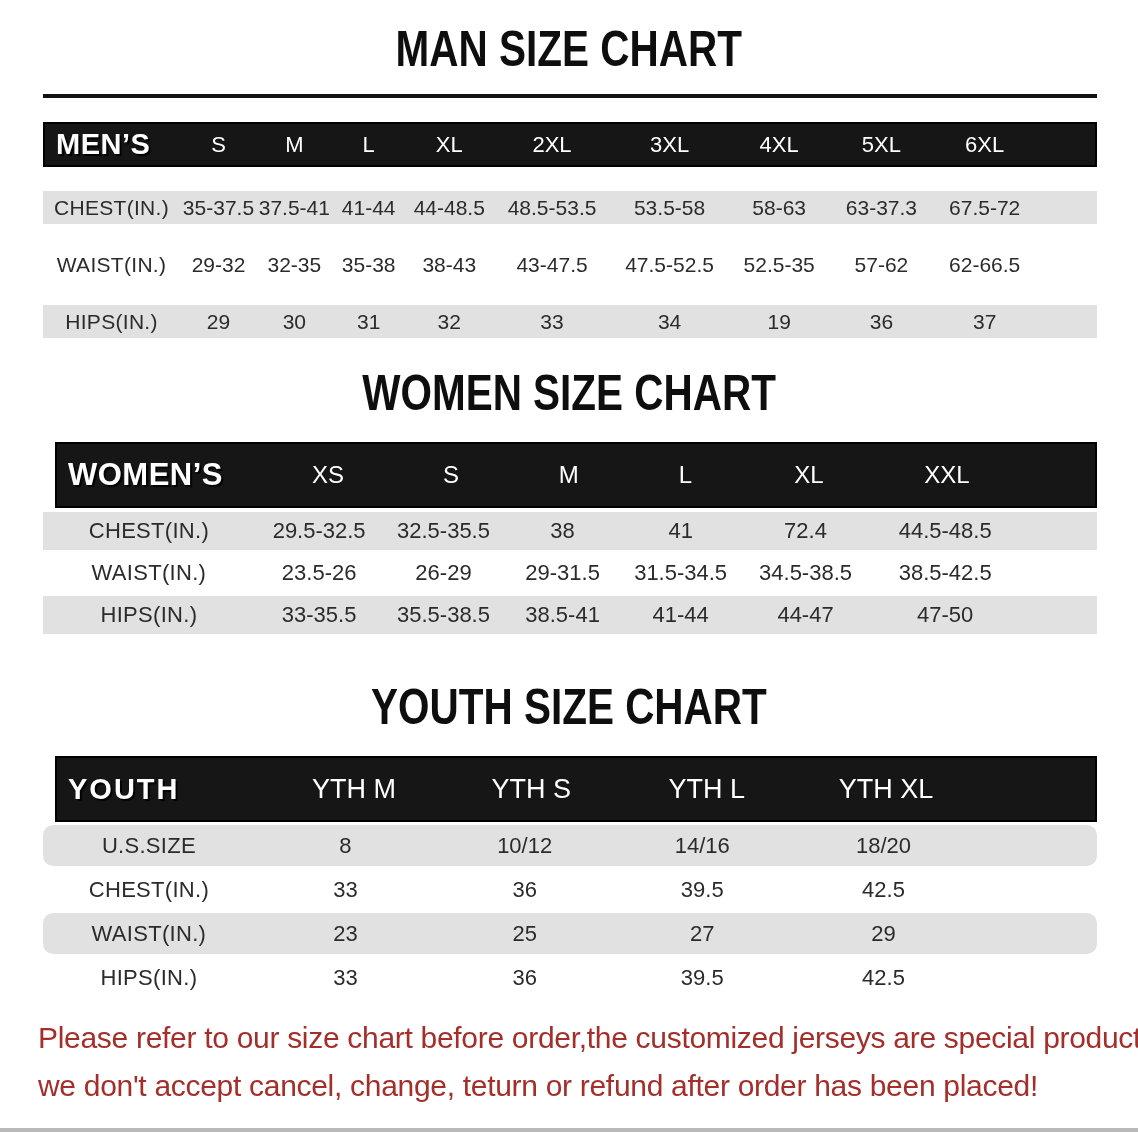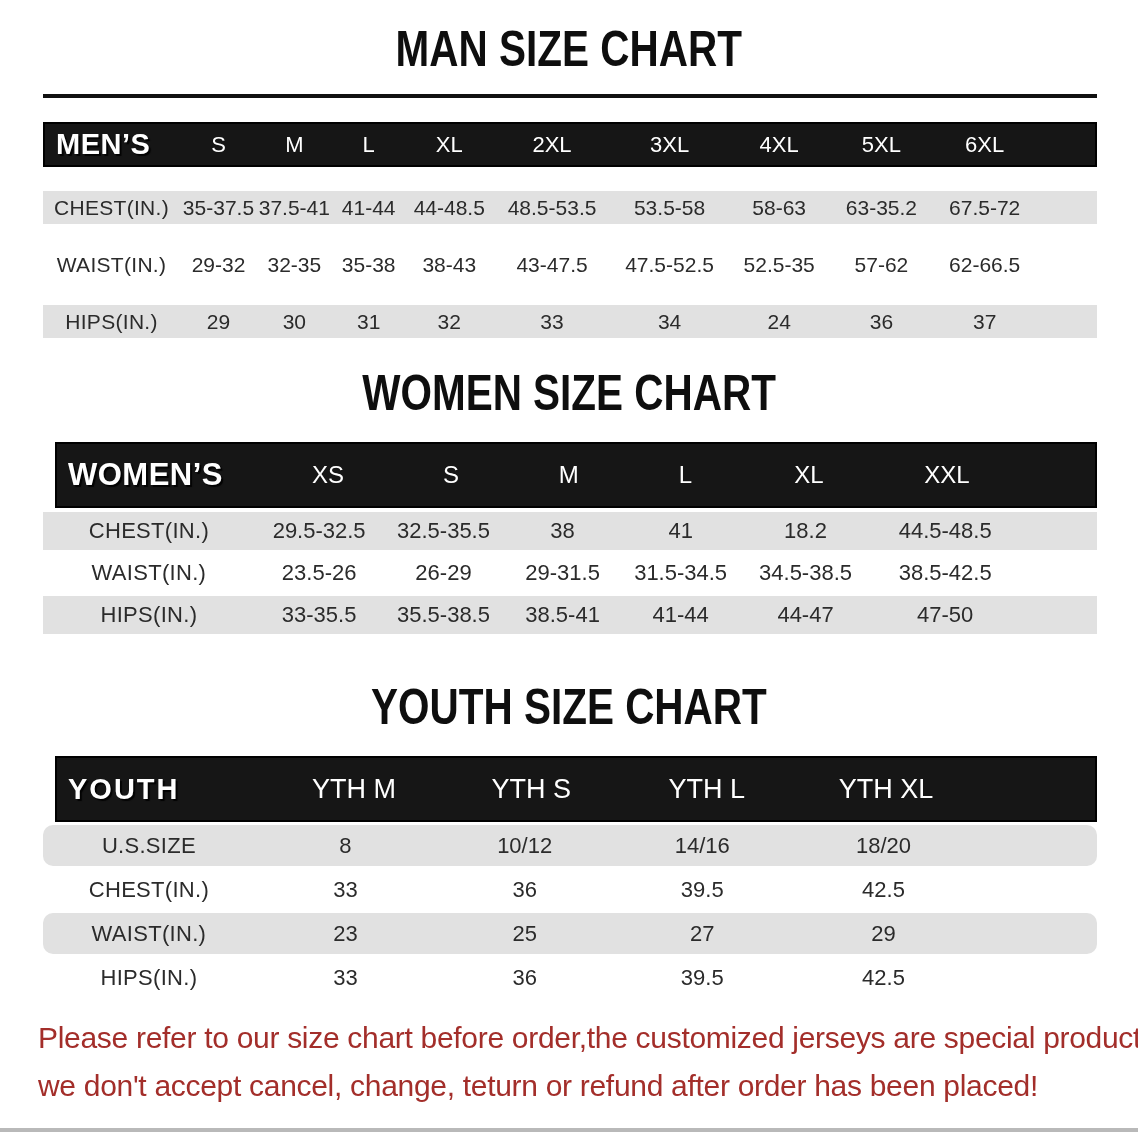--- a/index.html
+++ b/index.html
@@ -160,21 +160,21 @@
         <div class="tbody">
             <div class="trow stripe">
               <div class="rlabel">CHEST(IN.)</div>
               <div class="cell">35-37.5</div>
               <div class="cell">37.5-41</div>
               <div class="cell">41-44</div>
               <div class="cell">44-48.5</div>
               <div class="cell">48.5-53.5</div>
               <div class="cell">53.5-58</div>
               <div class="cell">58-63</div>
-              <div class="cell">63-35.2</div>
+              <div class="cell">63-37.3</div>
               <div class="cell">67.5-72</div>
               <div class="cell spacer"></div>
             </div>
             <div class="trow plain">
               <div class="rlabel">WAIST(IN.)</div>
               <div class="cell">29-32</div>
               <div class="cell">32-35</div>
               <div class="cell">35-38</div>
               <div class="cell">38-43</div>
               <div class="cell">43-47.5</div>
@@ -185,21 +185,21 @@
               <div class="cell spacer"></div>
             </div>
             <div class="trow stripe">
               <div class="rlabel">HIPS(IN.)</div>
               <div class="cell">29</div>
               <div class="cell">30</div>
               <div class="cell">31</div>
               <div class="cell">32</div>
               <div class="cell">33</div>
               <div class="cell">34</div>
-              <div class="cell">24</div>
+              <div class="cell">19</div>
               <div class="cell">36</div>
               <div class="cell">37</div>
               <div class="cell spacer"></div>
             </div>
           </div>
       </div>
     </section>
 
     <section class="section-women">
       <div class="section-heading">
@@ -216,21 +216,21 @@
             <div class="hcell">XXL</div>
             <div class="hcell spacer"></div>
           </div>
         <div class="tbody">
             <div class="trow stripe">
               <div class="rlabel">CHEST(IN.)</div>
               <div class="cell">29.5-32.5</div>
               <div class="cell">32.5-35.5</div>
               <div class="cell">38</div>
               <div class="cell">41</div>
-              <div class="cell">18.2</div>
+              <div class="cell">72.4</div>
               <div class="cell">44.5-48.5</div>
               <div class="cell spacer"></div>
             </div>
             <div class="trow plain">
               <div class="rlabel">WAIST(IN.)</div>
               <div class="cell">23.5-26</div>
               <div class="cell">26-29</div>
               <div class="cell">29-31.5</div>
               <div class="cell">31.5-34.5</div>
               <div class="cell">34.5-38.5</div>

